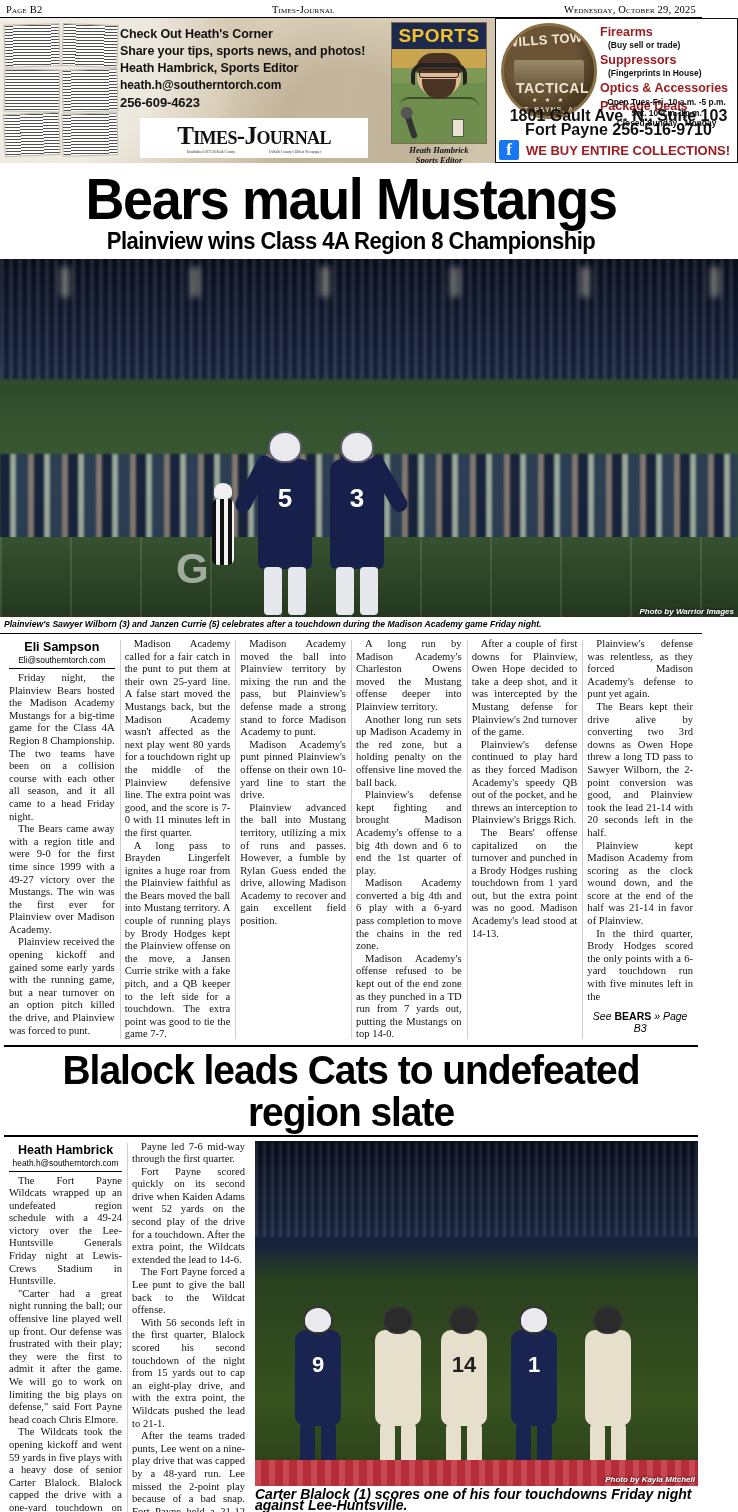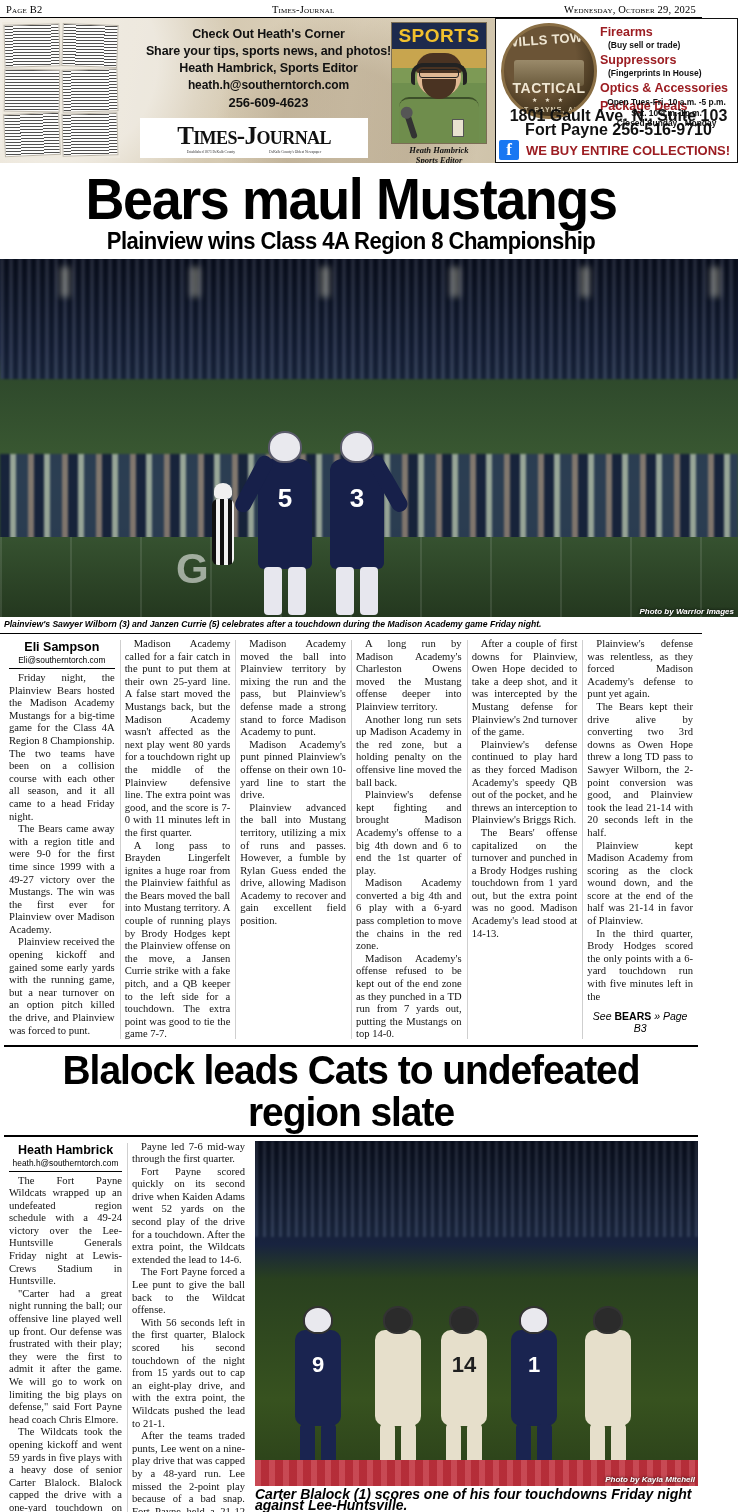--- a/index.html
+++ b/index.html
@@ -43,21 +43,21 @@
   .np-cell {
     background:#ffffff;
     background-image: repeating-linear-gradient(180deg, #444 0 1px, rgba(0,0,0,0) 1px 3px);
     border:1px solid #b9b2a4;
     transform: rotate(-1.5deg);
   }
   .np-cell:nth-child(2){ transform: rotate(2deg); }
   .np-cell:nth-child(3){ transform: rotate(1deg); }
   .np-cell:nth-child(5){ transform: rotate(-2.5deg); }
   .heath-text {
-    position:absolute; left:136px; top:8px; width:265px; text-align:center;
+    position:absolute; left:120px; top:8px; width:265px; text-align:left;
     font-family:"Liberation Sans", sans-serif; font-weight:bold; color:#111;
   }
   .heath-text div { font-size:12.5px; line-height:17px; letter-spacing:-.1px;}
   .heath-text .ln-email { font-size:12px; }
   .heath-text .ln-phone { font-size:13px; }
   .tj-logo-box {
     position:absolute; left:140px; top:100px; width:228px; height:40px;
     background:#ffffff; display:flex; flex-direction:column;
     align-items:center; justify-content:center;
   }
@@ -119,21 +119,21 @@
     position:absolute; left:5px; top:4px; width:96px; height:96px; border-radius:50%;
     background: radial-gradient(circle at 40% 35%, #6b5436 0 45%, #4a3a22 70%, #30240f 100%);
     border:3px solid #8a6f45;
     overflow:hidden;
   }
   .wt-seal .wt-top { position:absolute; top:6px; left:0; right:0; text-align:center;
     color:#efe6d2; font-family:"Liberation Sans", sans-serif; font-weight:bold;
     font-size:13px; letter-spacing:.3px; transform:rotate(-4deg); }
   .wt-seal .wt-mid { position:absolute; top:34px; left:10px; right:10px; height:26px;
     background:linear-gradient(180deg,#9a8a6a,#6b5b3d); border-radius:3px; }
-  .wt-seal .wt-bot { position:absolute; bottom:20px; left:0; right:0; text-align:center;
+  .wt-seal .wt-bot { position:absolute; bottom:20px; left:12px; right:0; 
     color:#efe6d2; font-family:"Liberation Sans", sans-serif; font-weight:bold;
     font-size:14px; letter-spacing:.5px; }
   .wt-seal .wt-stars { position:absolute; bottom:13px; left:0; right:0; text-align:center;
     color:#efe6d2; font-size:6px; letter-spacing:3px; }
   .wt-seal .wt-city { position:absolute; bottom:3px; left:0; right:0; text-align:center;
     color:#d9cdb2; font-family:"Liberation Sans", sans-serif; font-weight:bold;
     font-size:7px; letter-spacing:1px; }
   .wt-bullets { position:absolute; left:104px; top:3px; right:3px; }
   .wt-bullets li { list-style:none; color:#9c1d22;
     font-family:"Liberation Sans", sans-serif; font-weight:bold; }

